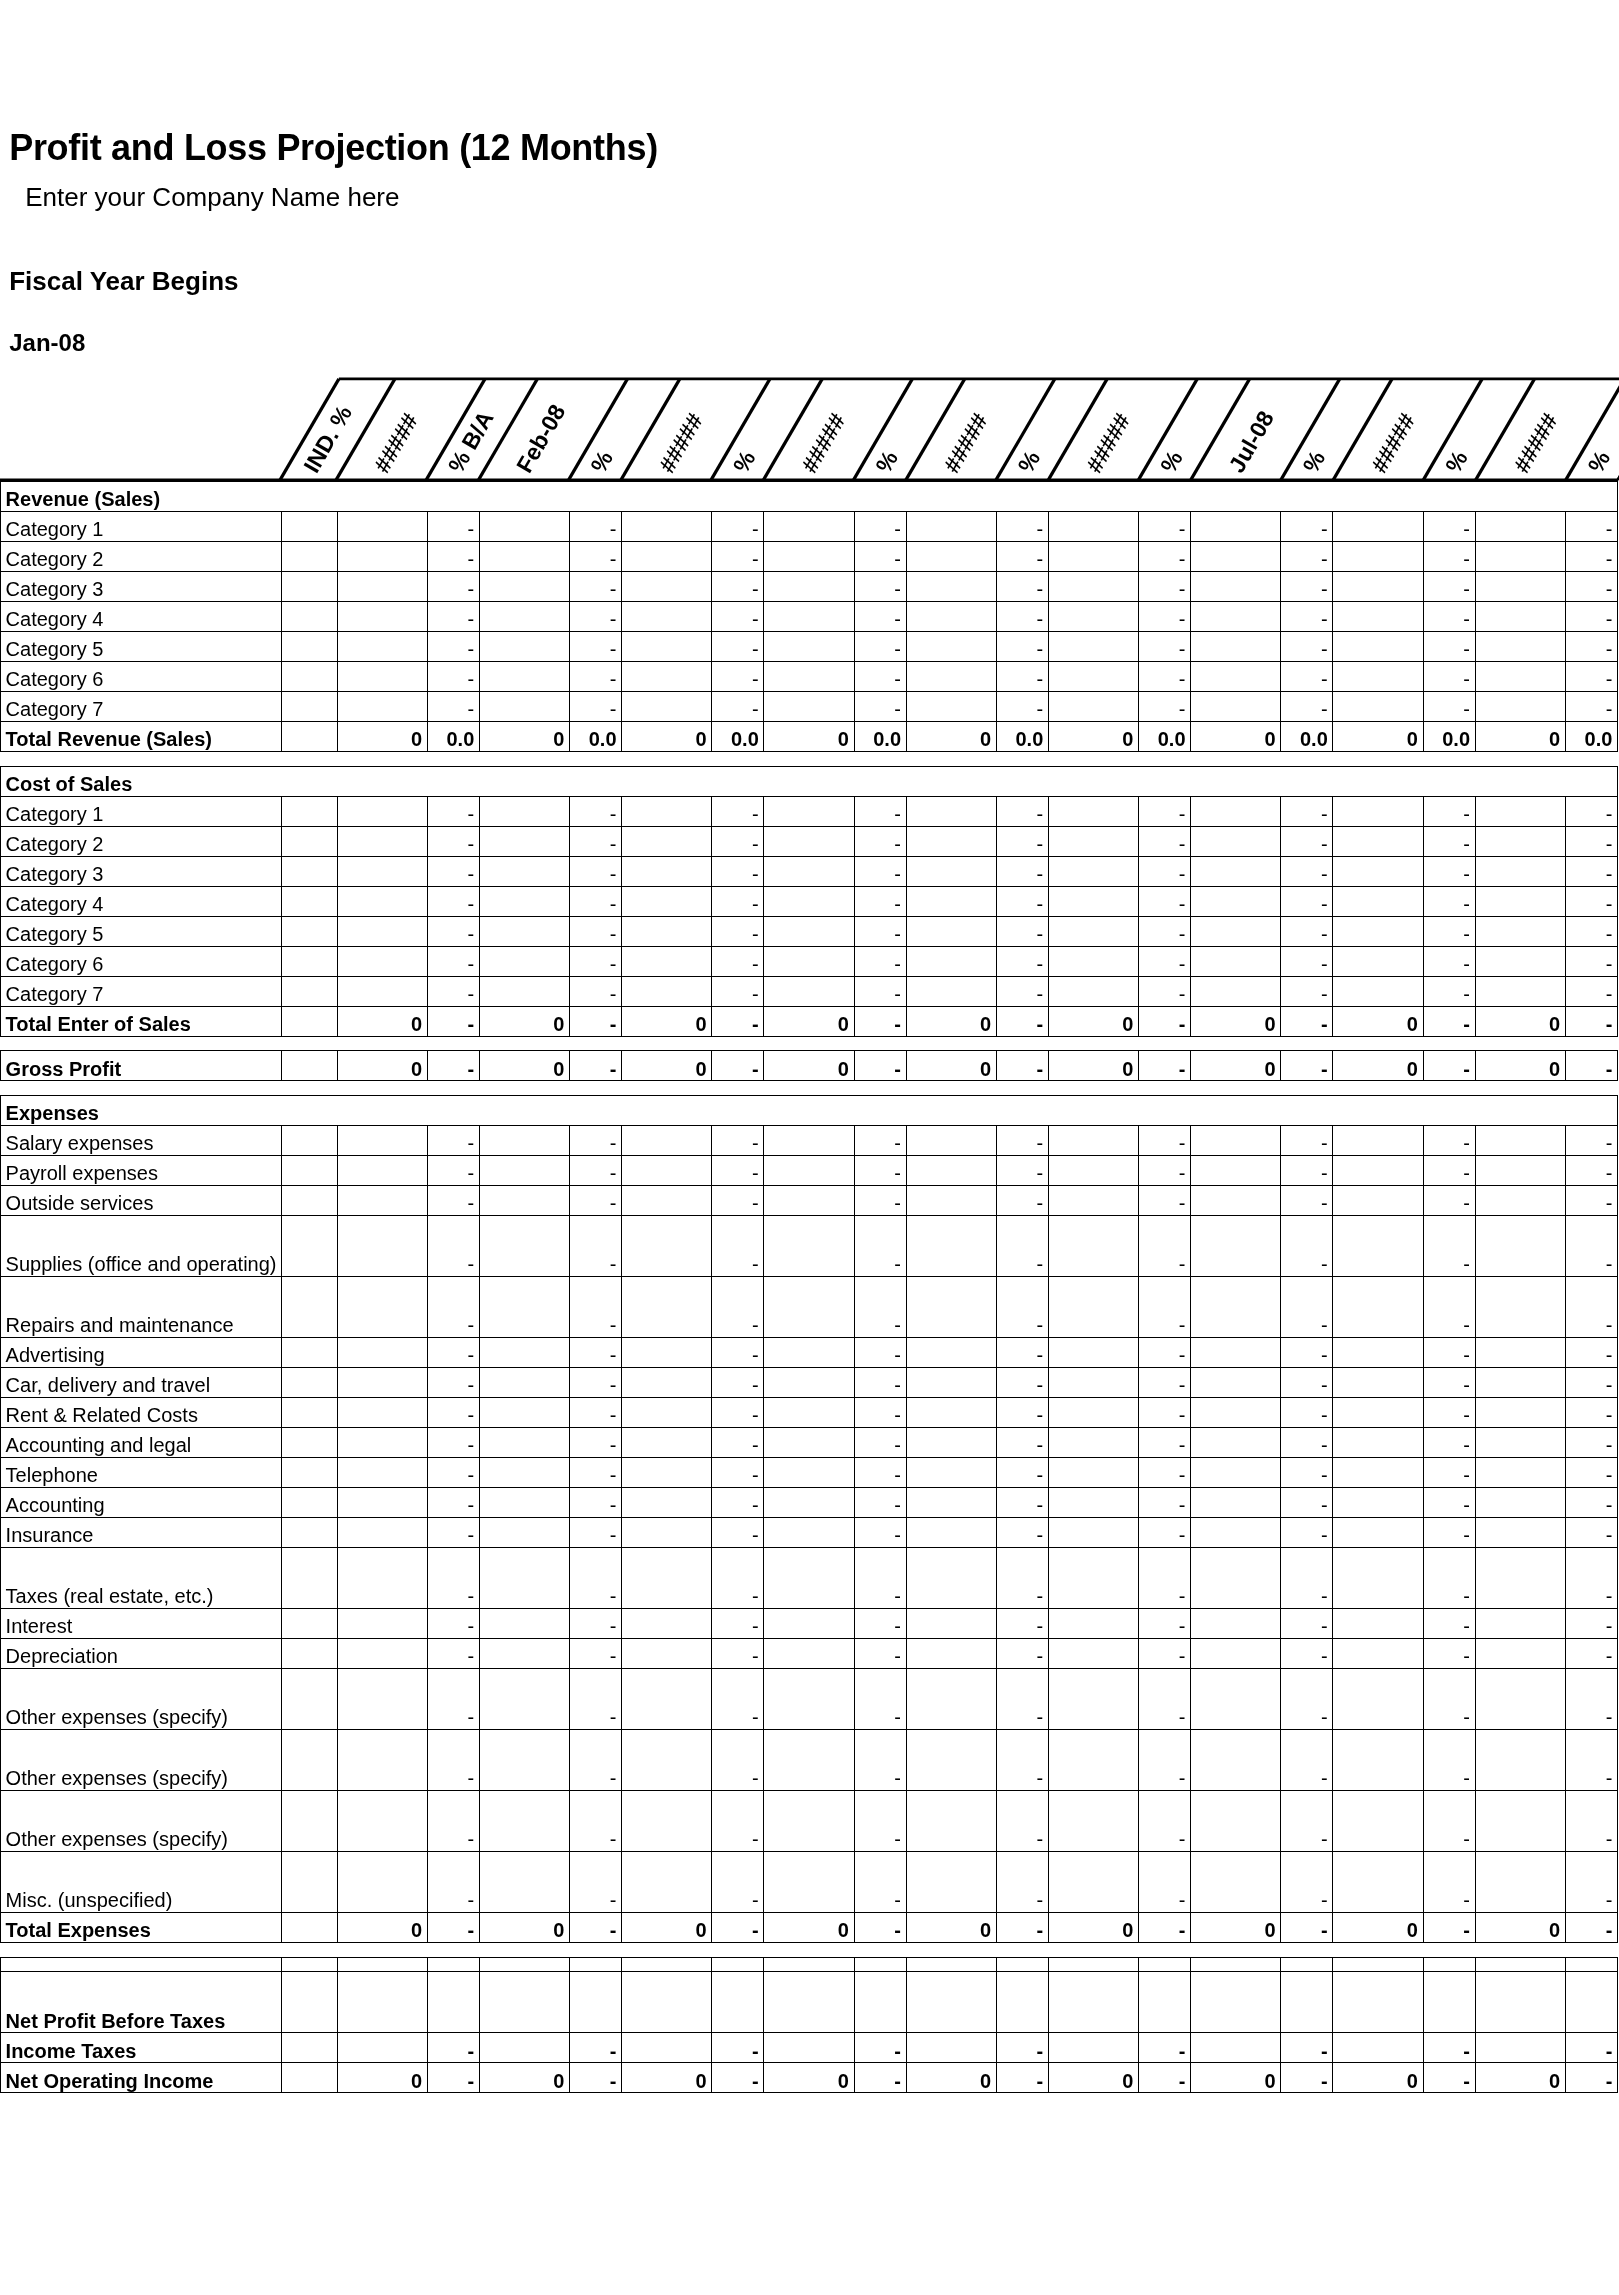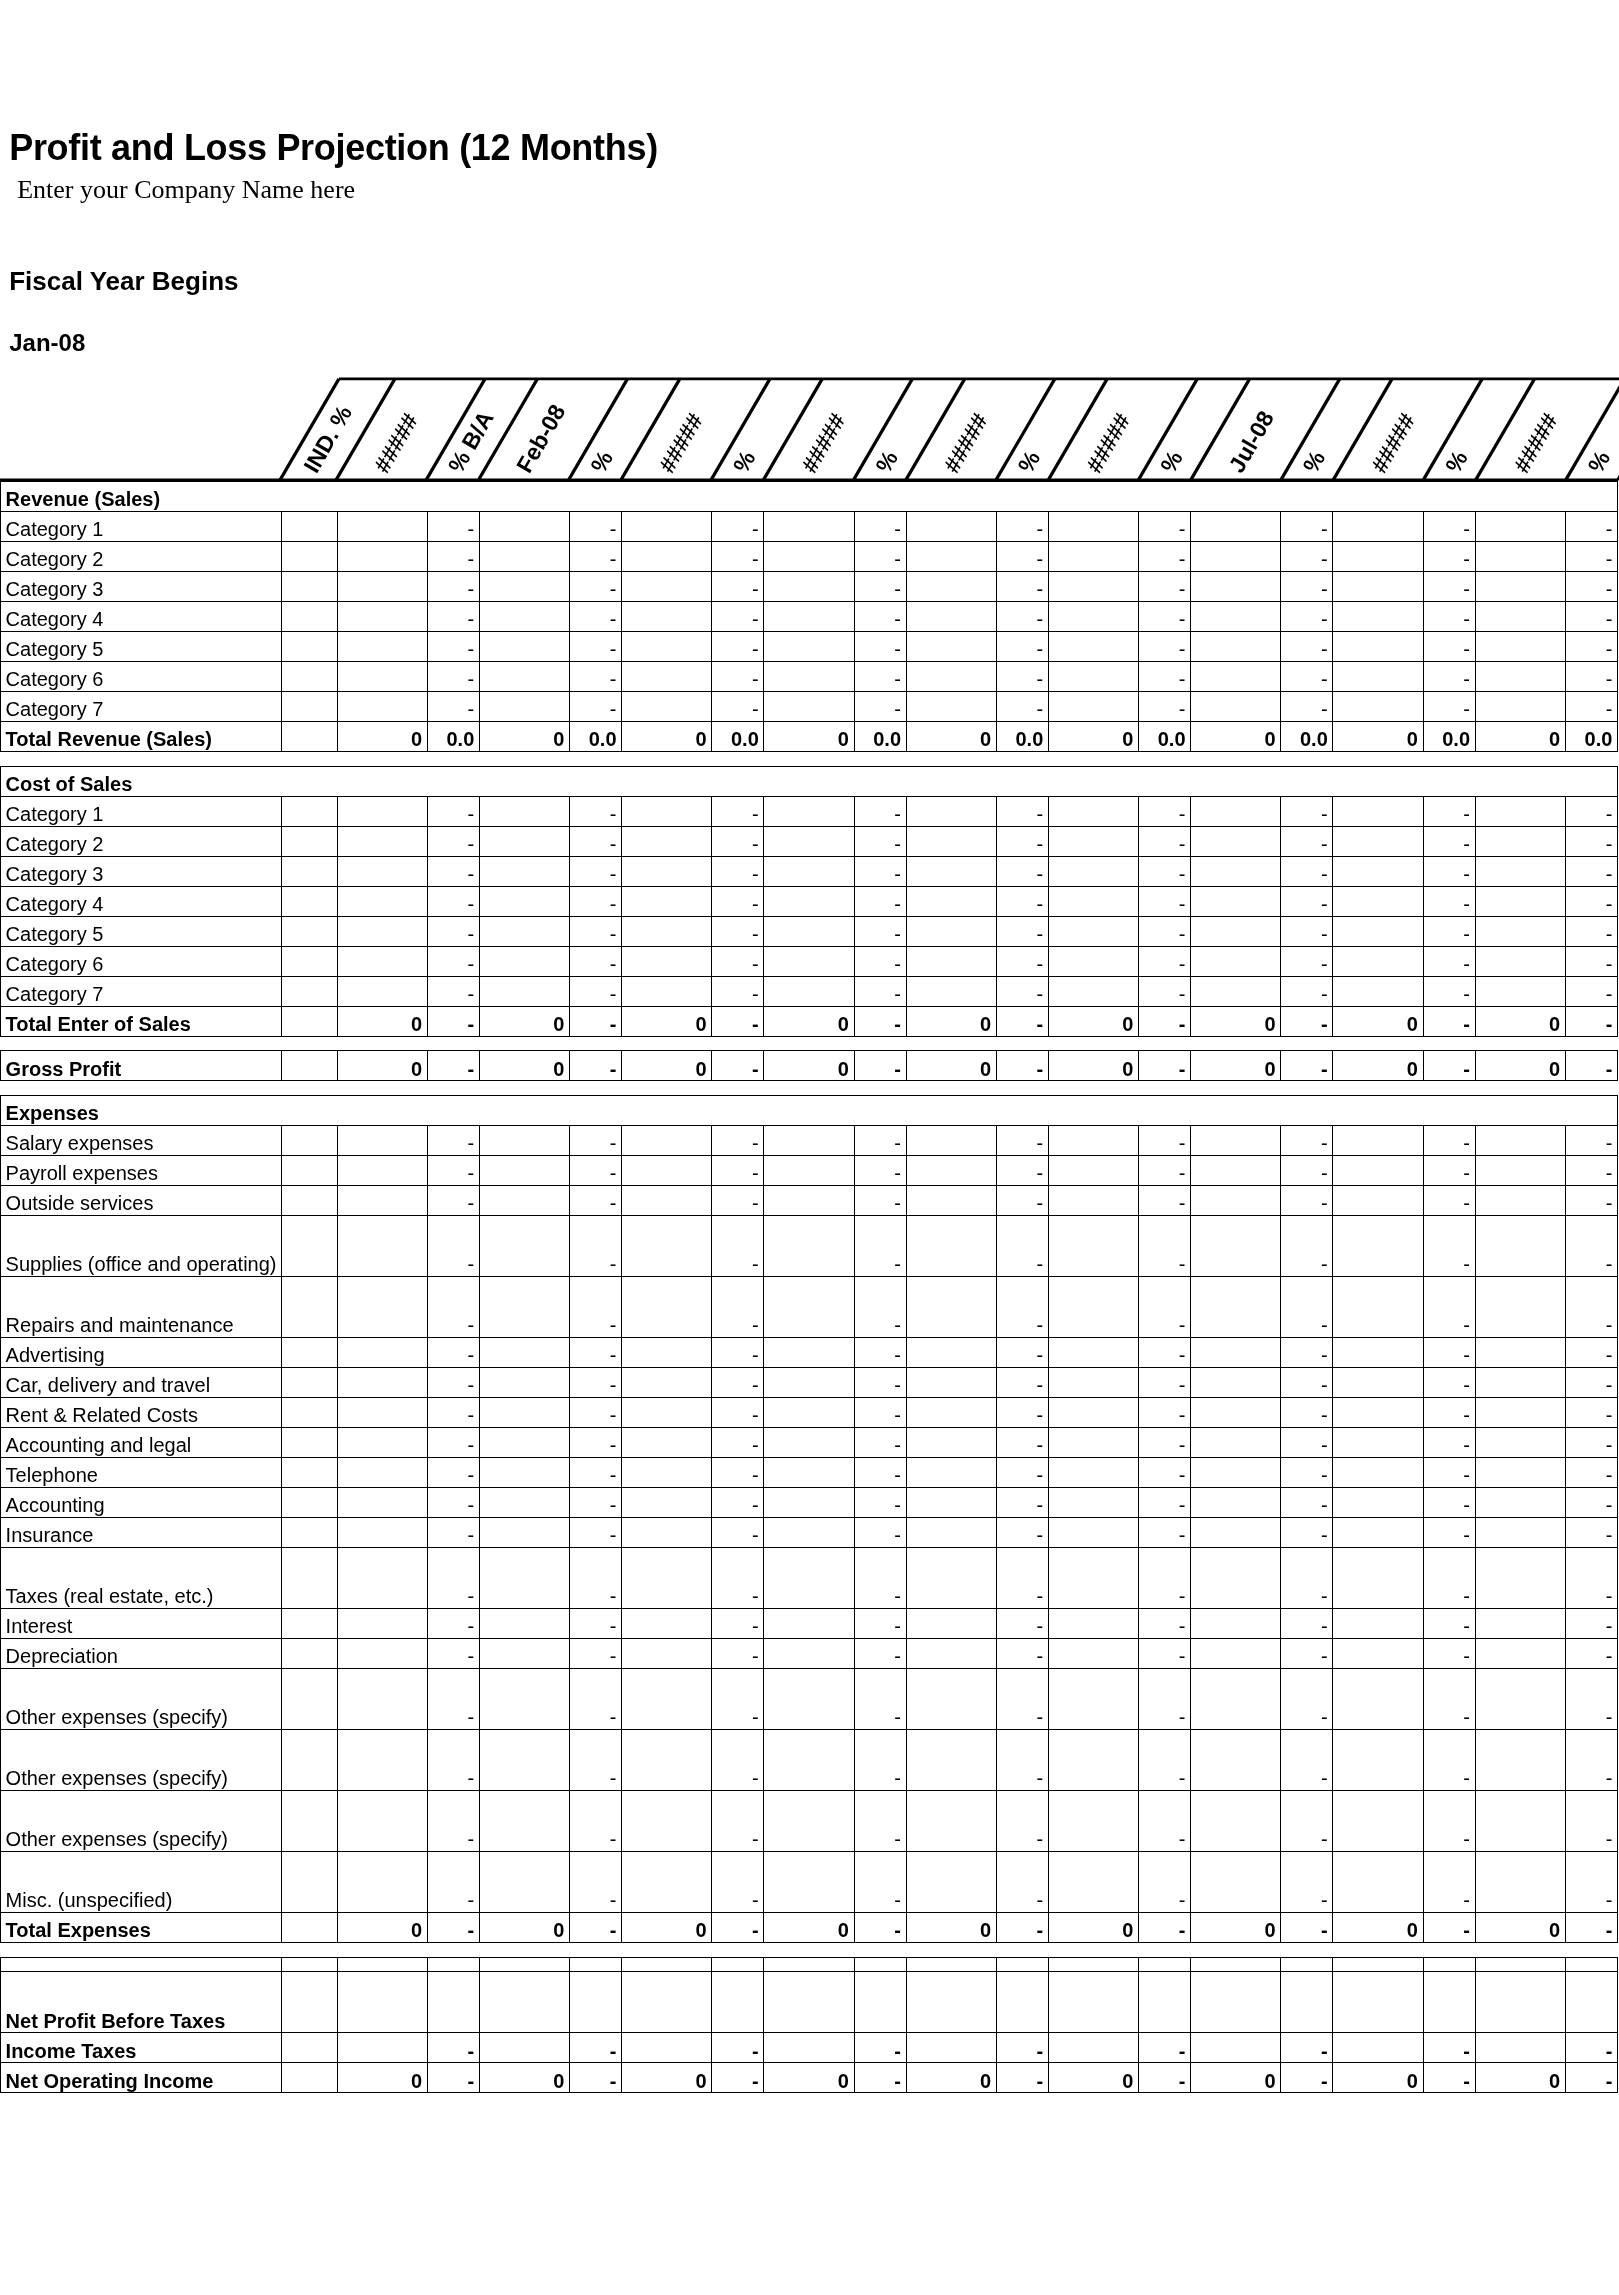--- a/index.html
+++ b/index.html
@@ -12,21 +12,21 @@
     -webkit-font-smoothing:none;
   }
   .page { position:relative; width:1620px; height:2048px; padding:1px; }
 
   
   .titleblock { position:absolute; left:9.2px; top:129px; }
   .doc-title {
     font-size:36px; font-weight:bold; letter-spacing:-0.3px;
     line-height:1.05; margin:0 0 3.7px 0; white-space:nowrap;
   }
-  .doc-sub { font-size:26px; font-weight:400; line-height:1.15; margin:8px; white-space:nowrap;font-family:Liberation Serif, serif; }
+  .doc-sub { font-size:26px; font-weight:400; line-height:1.15; margin:16px; white-space:nowrap; }
   .fy-label { position:absolute; left:9.2px; top:266px; font-size:26px; font-weight:bold; white-space:nowrap;}
   .fy-value { position:absolute; left:9.2px; top:303px; font-size:24px; font-weight:700; white-space:nowrap;margin-top:26px;}
 
   
   .hdrband {
     position:absolute; left:0px; top:375px; width:1620px; height:107px;
     overflow:hidden;
   }
   .hdrband svg { display:block; }
 

